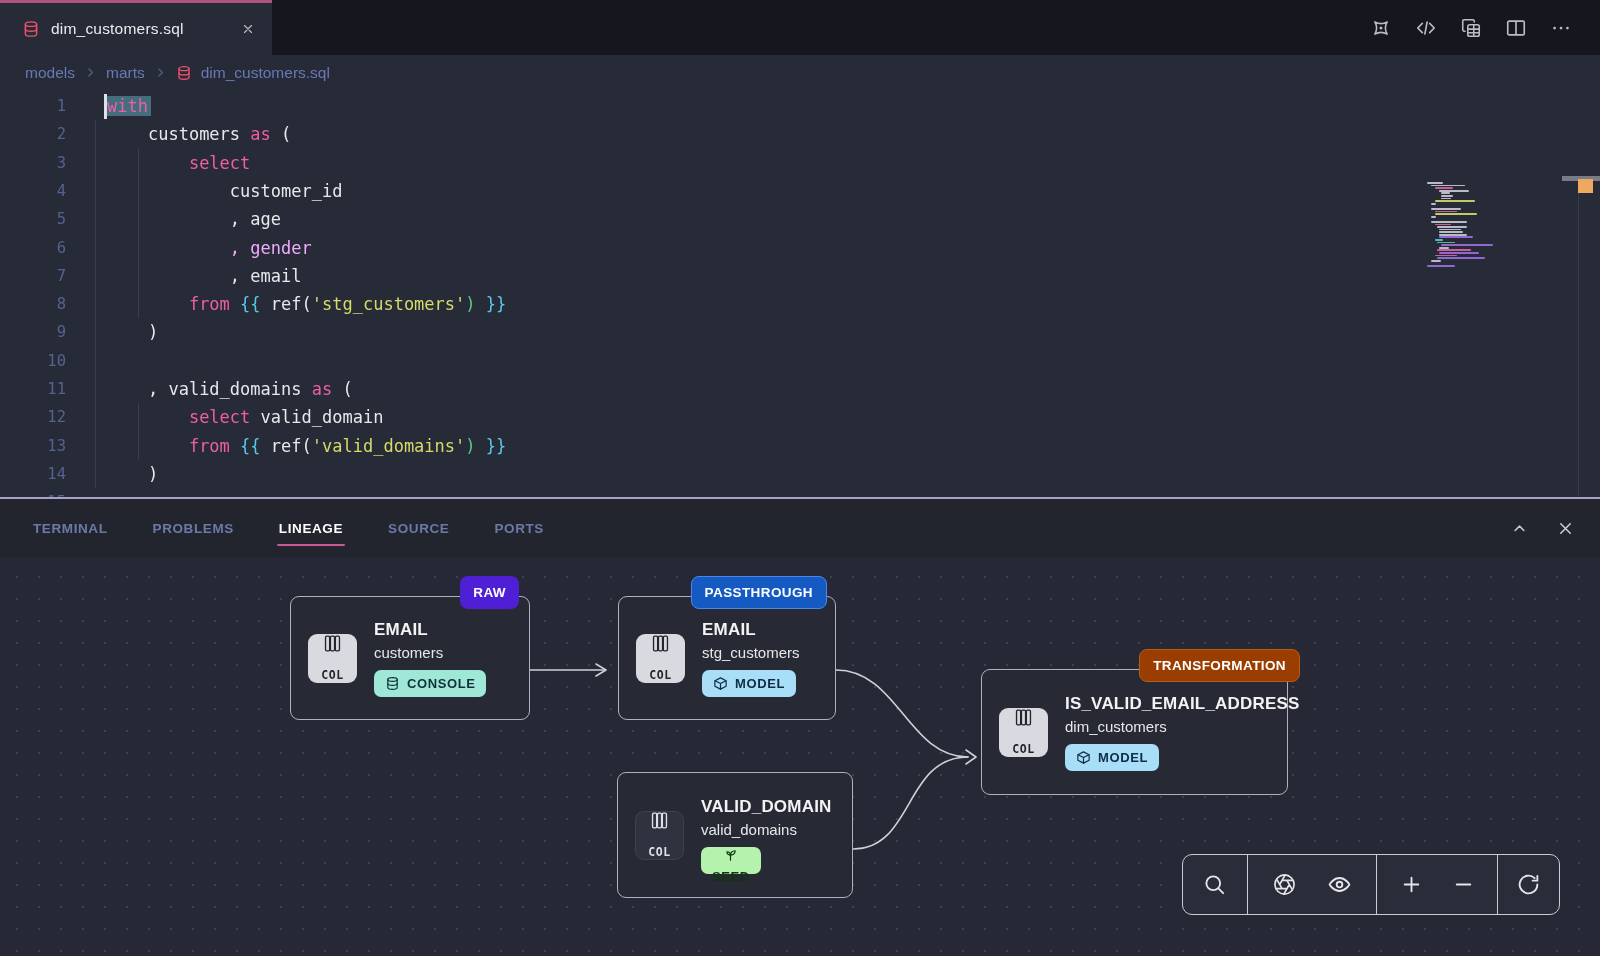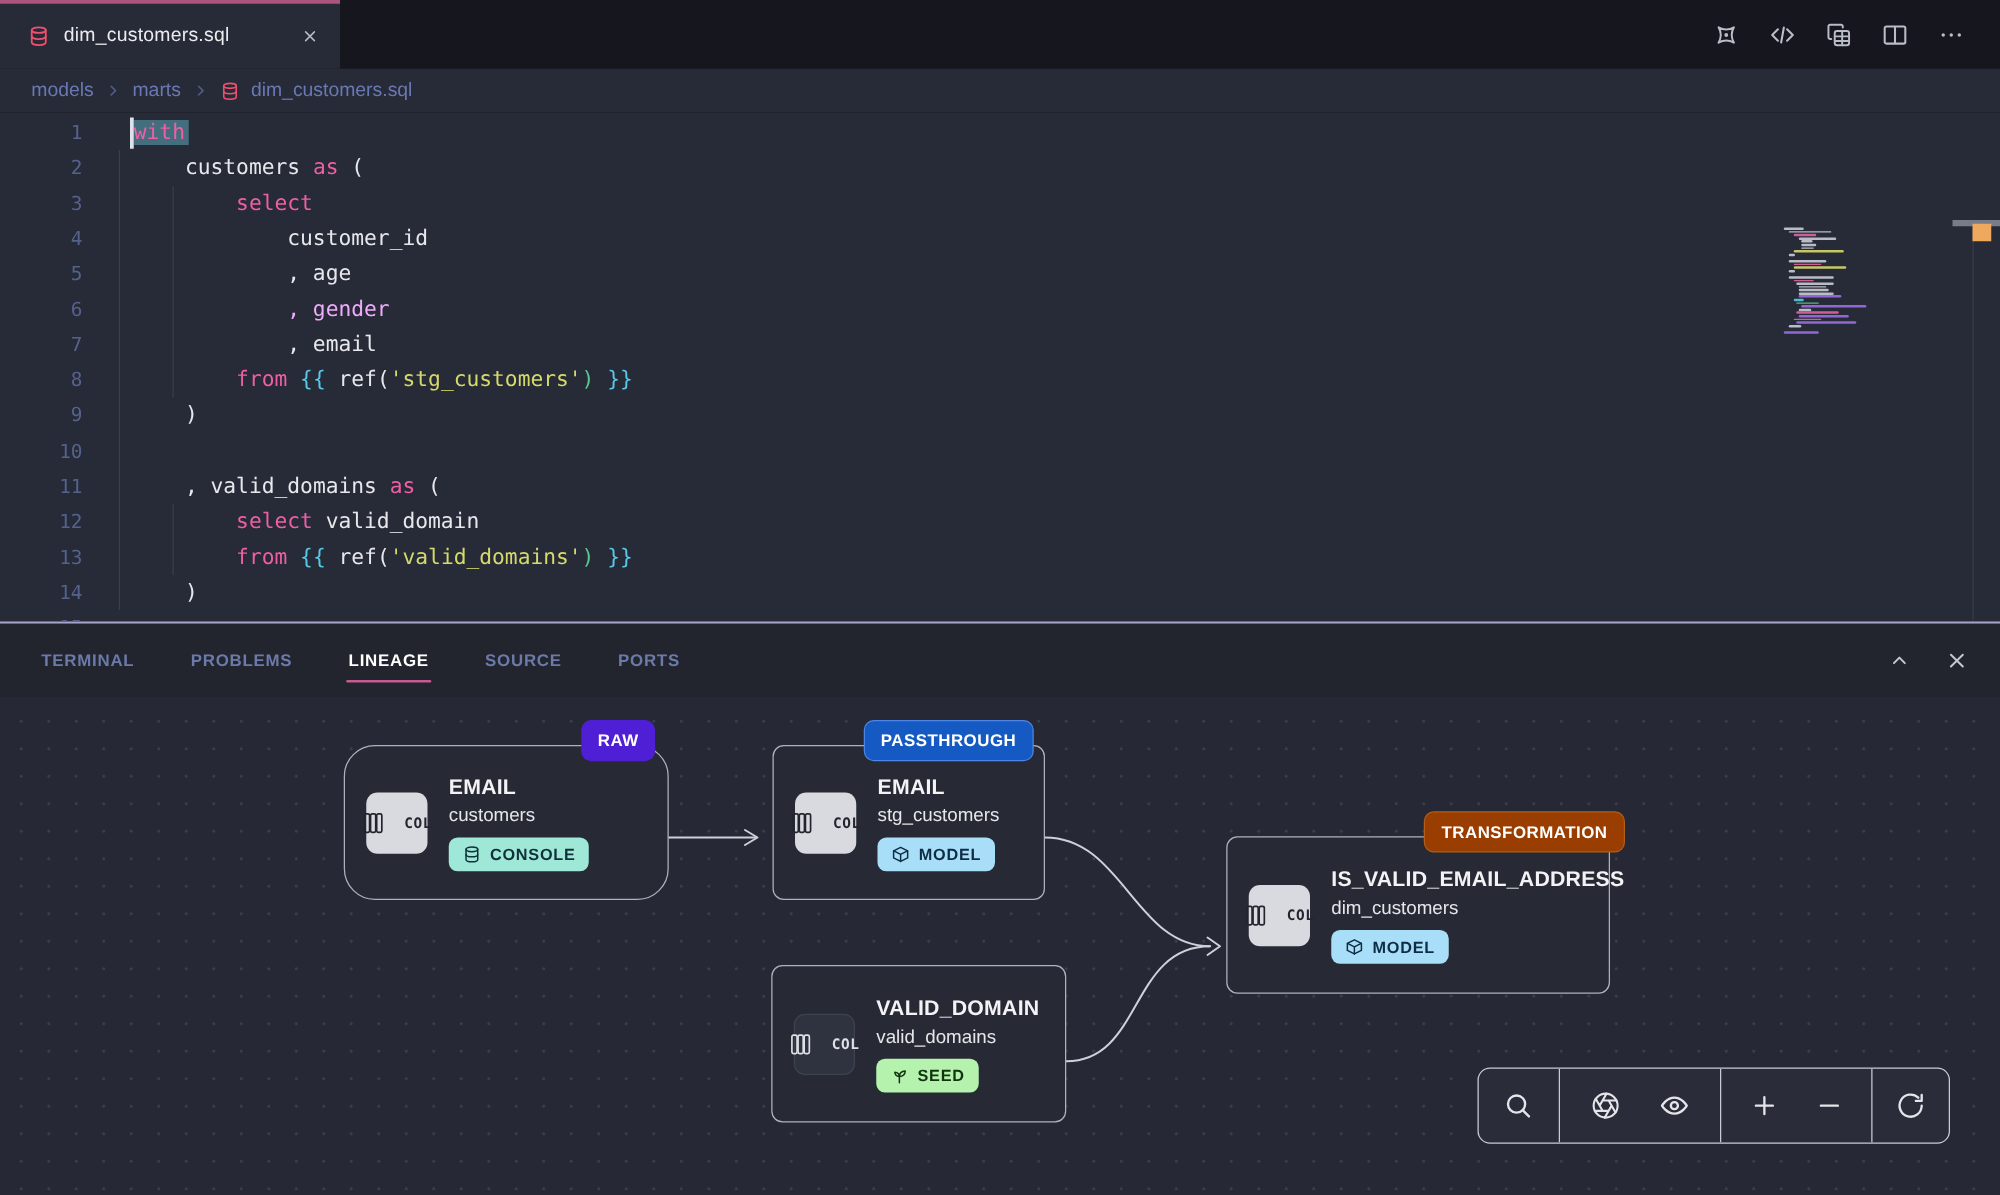--- a/index.html
+++ b/index.html
@@ -71,36 +71,36 @@
   
   .canvas { position:relative; height:399px; background-color:#262935;
     background-image:radial-gradient(circle, #3e4250 1.1px, transparent 1.3px);
     background-size:22px 22px; background-position:6px 9px; overflow:hidden; }
   .edges { position:absolute; left:0; top:0; width:1600px; height:399px;
     pointer-events:none; }
   .node { position:absolute; background:#272a34; border:1.4px solid #aeb2bc;
     border-radius:9px; display:flex; align-items:center; padding:0 17px; gap:17px;
     cursor:pointer; }
   .colbox { width:49px; height:49px; border-radius:9px; display:flex;
-    flex-direction:row; align-items:center; justify-content:center; gap:15px; flex:none; }
+    flex-direction:column; align-items:center; justify-content:center; gap:15px; flex:none; }
   .colbox.light { background:#d9dae0; color:#23252e; }
   .colbox.dark  { background:#2f3340; color:#dfe1e6; border:1px solid #3d424f; }
   .colbox svg { width:19px; height:19px; }
   .collabel { font-family:"DejaVu Sans Mono", monospace; font-size:11.5px;
     font-weight:700; letter-spacing:.5px; }
   .node-text { display:flex; flex-direction:column; align-items:flex-start; }
   .node-title { font-size:17px; font-weight:700; color:#f3f3f5; letter-spacing:.2px; }
   .node-sub { font-size:15px; color:#e6e7ea; margin-top:4px; }
   .badge { display:inline-flex; align-items:center; gap:7px; margin-top:9px; height:27px;
     padding:0 11px; border-radius:7px; font-size:13px; font-weight:700;
     letter-spacing:.6px; color:#10303a; }
   .badge svg { width:15px; height:15px; }
   .badge-source { background:#9fe7d7; }
   .badge-model  { background:#a9def8; color:#0e2c44; }
-  .badge-seed   { background:#b5f2ae; color:#11330f; }
+  .badge-seed   { background:#b5f2ae; color:#11330f;flex-direction:column; }
   .tag { position:absolute; top:-21px; height:33px; display:flex; align-items:center;
     padding:0 13px; border-radius:8px; color:#fff; font-size:13.5px; font-weight:700;
     letter-spacing:.4px; }
   .tag-raw { right:10px; background:#4f1fd6; }
   .tag-passthrough { right:8px; background:#1559c2; border:1.5px solid #4d86e8; }
   .tag-transformation { right:-13px; background:#9a3d00; border:1.5px solid #b55d14; }
 
   
   .ltoolbar { position:absolute; left:1182px; top:297px; width:378px; height:61px;
     background:#2a2d39; border:1.6px solid #c9ccd3; border-radius:10px; display:flex;
@@ -297,21 +297,21 @@
 
   <div class="canvas" id="canvas">
     <svg class="edges" viewBox="0 0 1600 399" fill="none" stroke="#cdd1d8" stroke-width="1.6" stroke-linecap="round" stroke-linejoin="round">
       <path d="M510 113 H604"></path>
       <polyline points="596,107 606,113 596,119"></polyline>
       <path d="M836 113 C898 113 908 200 968 200"></path>
       <path d="M853 292 C914 292 904 200 968 200"></path>
       <polyline points="966,193 976,200 966,207"></polyline>
     </svg>
     <div id="nodes">
-        <div class="node" style="left: 275px; top: 39px; width: 260px; height: 124px; border-radius: 25px;">
+        <div class="node" style="left: 290px; top: 39px; width: 240px; height: 124px;">
           <div class="tag tag-raw">RAW</div>
           <div class="colbox light">
             <span style="display: flex;">
               <svg viewBox="0 0 24 24" fill="none" stroke="currentColor" stroke-width="1.7" stroke-linejoin="round">
                 <rect x="3.2" y="2.7" width="5.2" height="18.6" rx="1.6"></rect>
                 <rect x="9.4" y="2.7" width="5.2" height="18.6" rx="1.6"></rect>
                 <rect x="15.6" y="2.7" width="5.2" height="18.6" rx="1.6"></rect>
               </svg>
             </span>
             <span class="collabel">COL</span>

